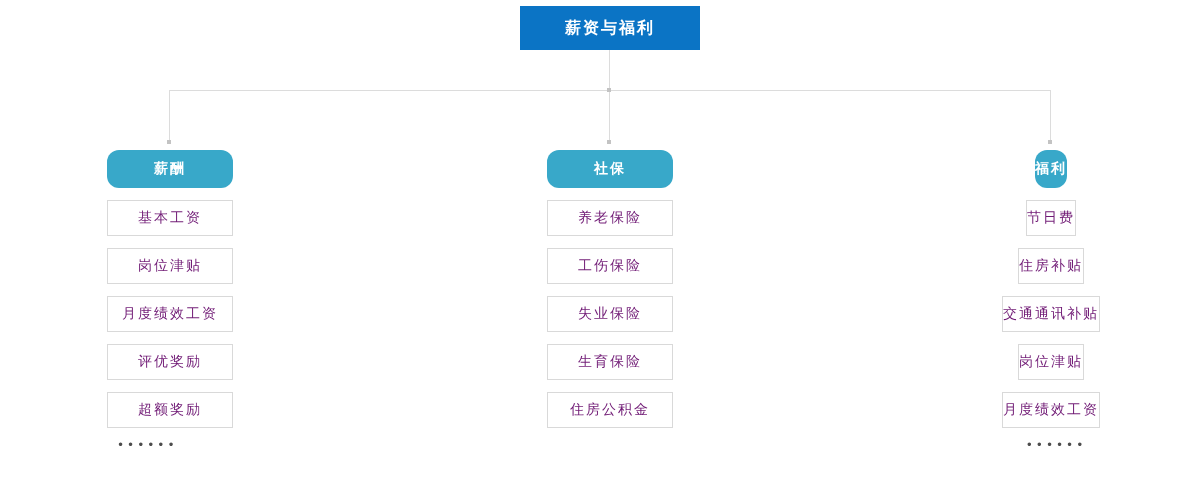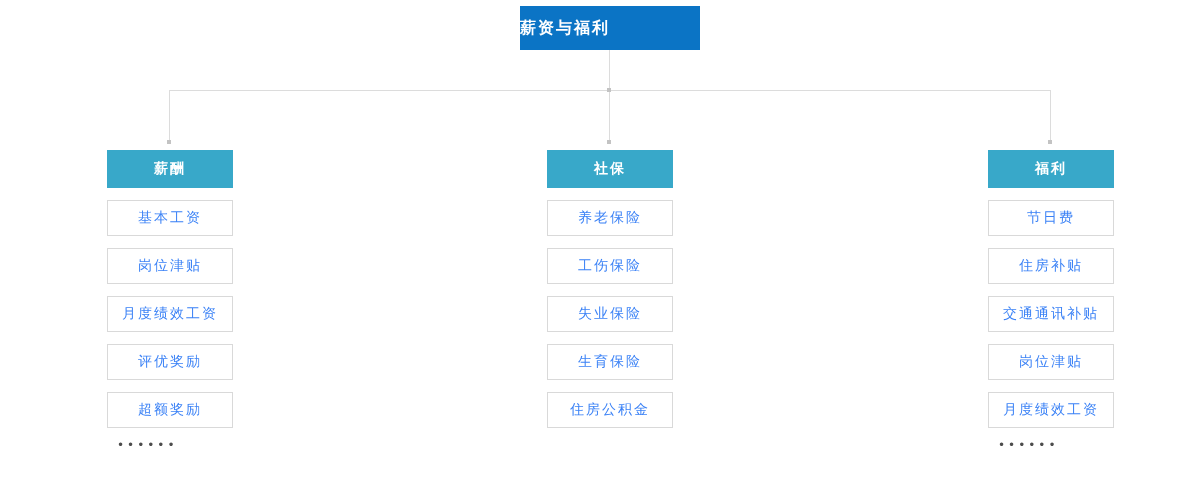--- a/index.html
+++ b/index.html
@@ -13,21 +13,21 @@
   }
   .root-box {
     position: absolute;
     left: 520px; top: 6px;
     width: 180px; height: 44px;
     background: #0b74c5;
     color: #ffffff;
     font-size: 16px;
     font-weight: bold;
     letter-spacing: 2px;
-    display: flex; align-items: center; justify-content: flex-start;
+    display: flex; align-items: center; justify-content: center;
   }
   .line { position: absolute; background: #dcdcdc; }
   .stub        { left: 609px;  top: 50px; width: 1px;   height: 40px; }
   .hline       { left: 170px;  top: 90px; width: 881px; height: 1px;  }
   .drop-left   { left: 169px;  top: 90px; width: 1px;   height: 52px; }
   .drop-mid    { left: 609px;  top: 91px; width: 1px;   height: 51px; }
   .drop-right  { left: 1050px; top: 90px; width: 1px;   height: 52px; }
   .dot {
     position: absolute;
     width: 4px; height: 4px;
@@ -40,37 +40,38 @@
   .column {
     position: absolute;
     top: 150px;
     width: 126px;
     display: flex;
     flex-direction: column;
     gap: 12px;
   }
   .col-left   { left: 107px;  }
   .col-mid    { left: 547px;  }
-  .col-right  { left: 988px;  }
+  .col-right  { left: 988px; align-items: center;  }
   .col-header {
     height: 38px;
     background: #38a8c9;
     color: #ffffff;
     font-size: 14px;
     font-weight: bold;
     letter-spacing: 2px;
     display: flex; align-items: center; justify-content: center;
     flex: none;
+    border-radius: 12px;
   }
   .item {
     height: 36px;
     box-sizing: border-box;
     background: #ffffff;
     border: 1px solid #d9d9d9;
-    color: #3b82f6;
+    color: #701a75;
     font-size: 14px;
     letter-spacing: 2px;
     white-space: nowrap;
     display: flex; align-items: center; justify-content: center;
     flex: none;
   }
   .ellipsis {
     height: 12px;
     line-height: 10px;
     padding-left: 10px;

